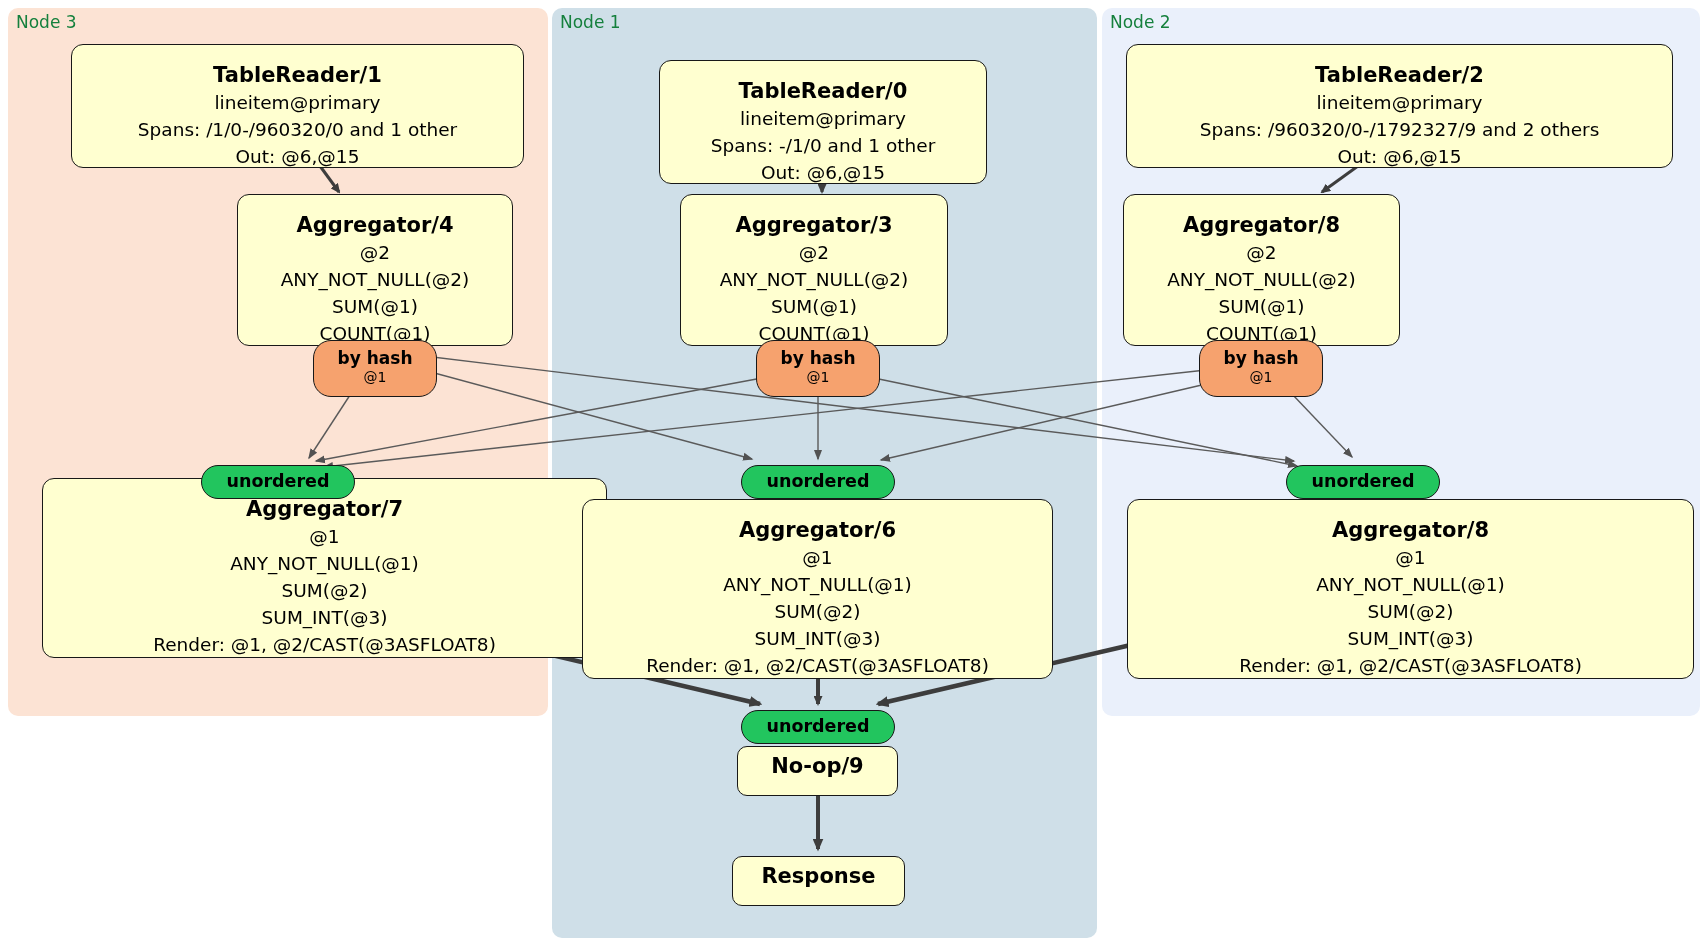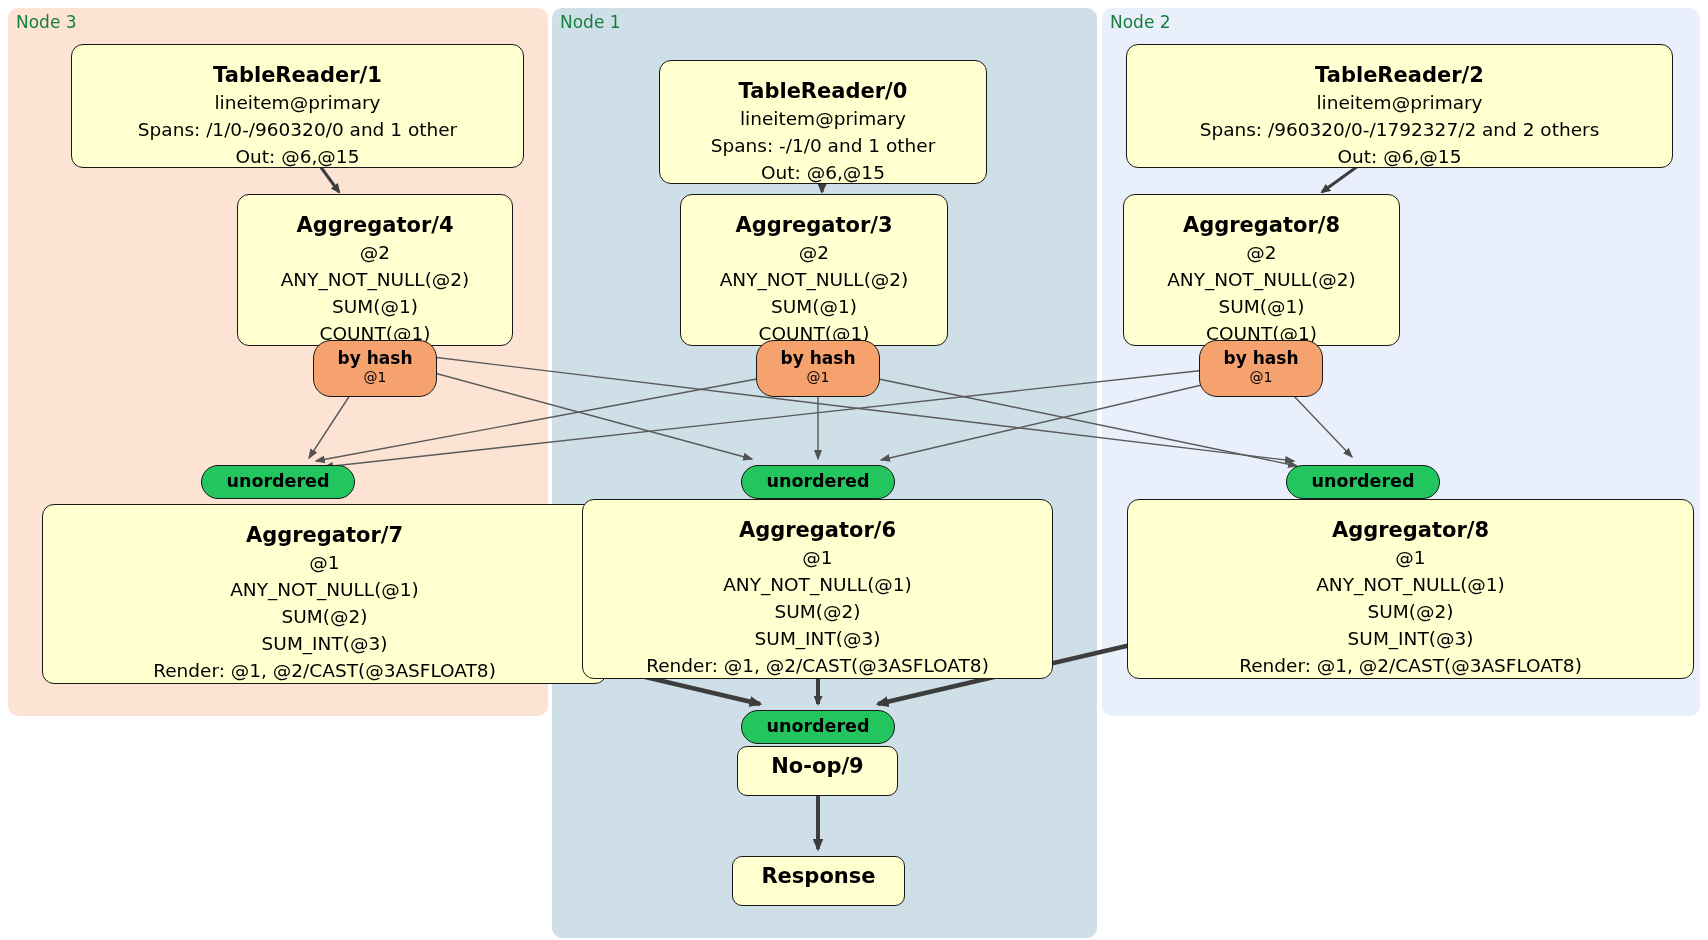--- a/index.html
+++ b/index.html
@@ -145,21 +145,21 @@
   <div class="box" style="left:659px;top:60px;width:328px;height:124px">
     <div class="title">TableReader/0</div>
     <div class="line">lineitem@primary</div>
     <div class="line">Spans: -/1/0 and 1 other</div>
     <div class="line">Out: @6,@15</div>
   </div>
 
   <div class="box" style="left:1126px;top:44px;width:547px;height:124px">
     <div class="title">TableReader/2</div>
     <div class="line">lineitem@primary</div>
-    <div class="line">Spans: /960320/0-/1792327/2 and 2 others</div>
+    <div class="line">Spans: /960320/0-/1792327/9 and 2 others</div>
     <div class="line">Out: @6,@15</div>
   </div>
 
   <div class="box" style="left:237px;top:194px;width:276px;height:152px">
     <div class="title">Aggregator/4</div>
     <div class="line">@2</div>
     <div class="line">ANY_NOT_NULL(@2)</div>
     <div class="line">SUM(@1)</div>
     <div class="line">COUNT(@1)</div>
   </div>
@@ -190,21 +190,21 @@
   </div>
   <div class="router" style="left:1199px;top:340px;width:124px;height:57px">
     <div class="rlabel">by hash</div>
     <div class="rdetail">@1</div>
   </div>
 
   <div class="sync" style="left:201px;top:465px;width:154px">unordered</div>
   <div class="sync" style="left:741px;top:465px;width:154px">unordered</div>
   <div class="sync" style="left:1286px;top:465px;width:154px">unordered</div>
 
-  <div class="box" style="left:42px;top:504px;width:565px;height:180px">
+  <div class="box" style="left:42px;top:478px;width:565px;height:180px">
     <div class="title">Aggregator/7</div>
     <div class="line">@1</div>
     <div class="line">ANY_NOT_NULL(@1)</div>
     <div class="line">SUM(@2)</div>
     <div class="line">SUM_INT(@3)</div>
     <div class="line">Render: @1, @2/CAST(@3ASFLOAT8)</div>
   </div>
 
   <div class="box" style="left:582px;top:499px;width:471px;height:180px">
     <div class="title">Aggregator/6</div>

